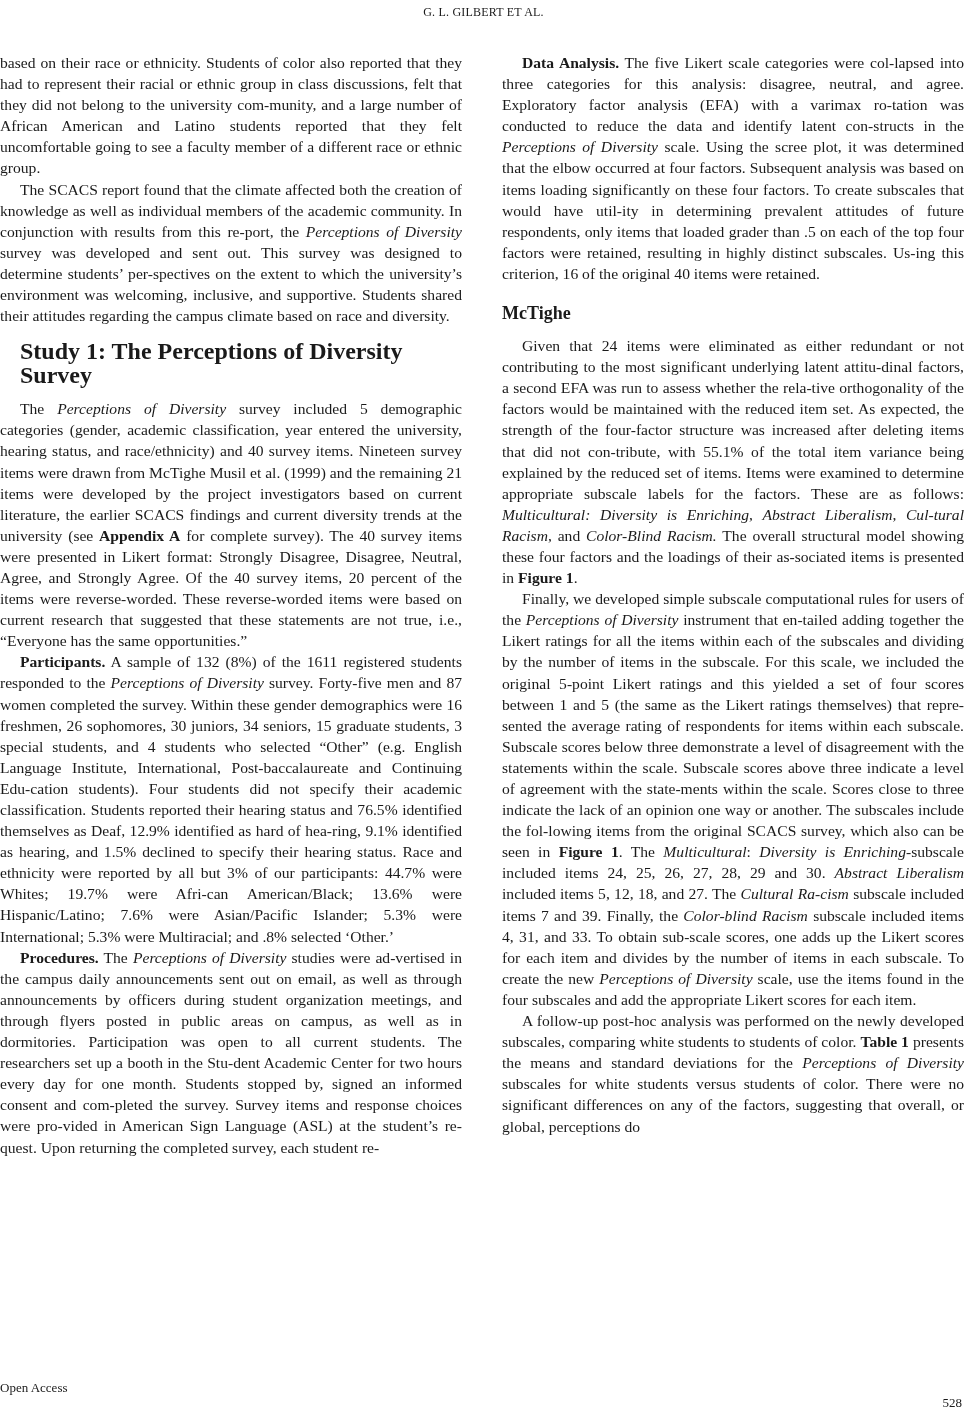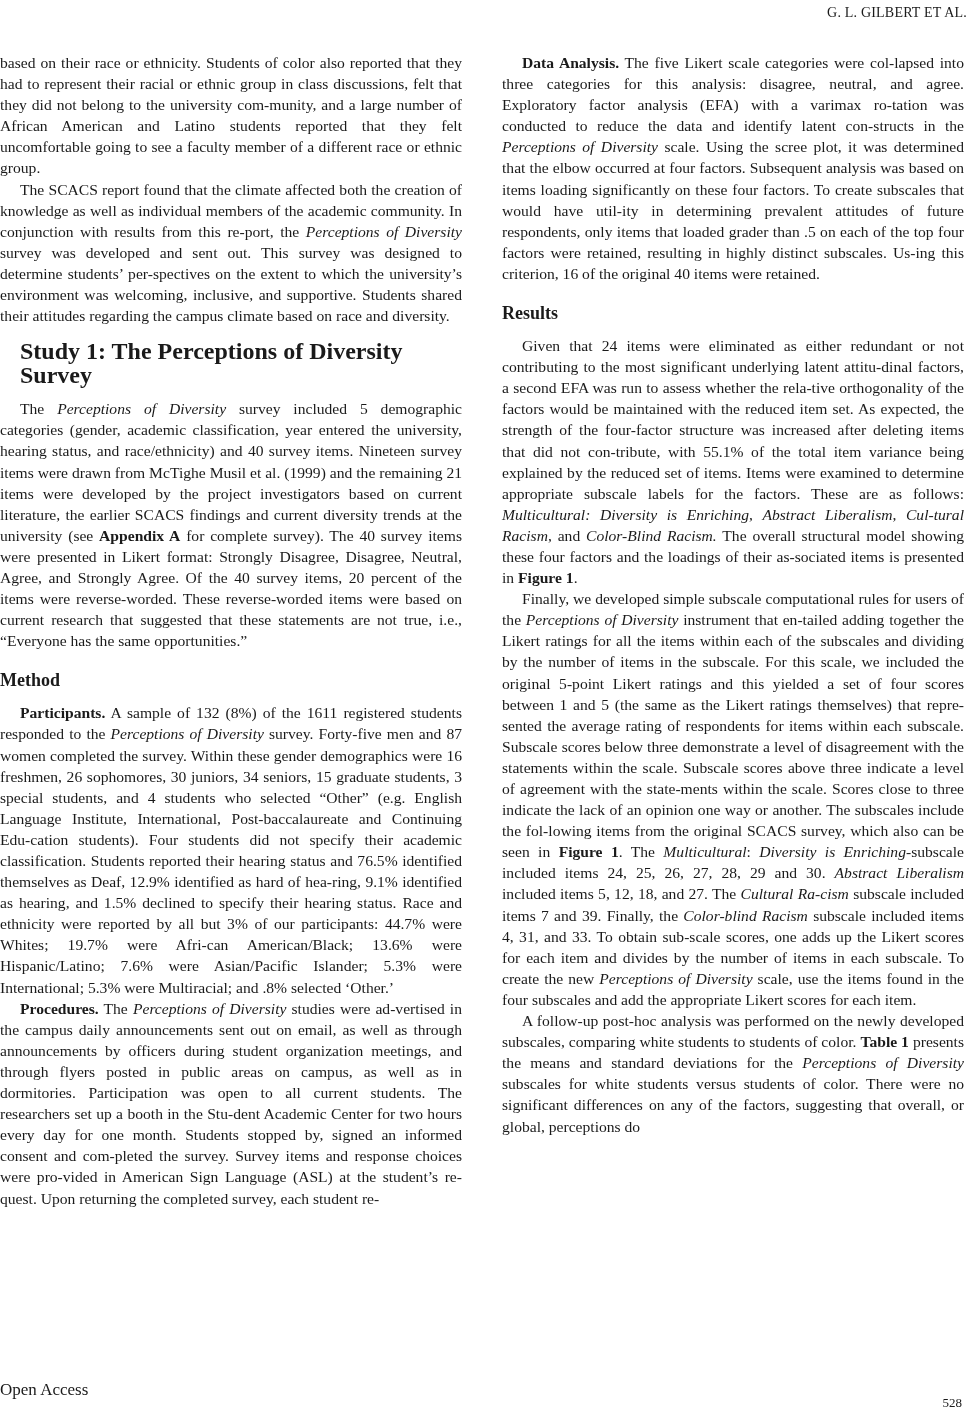--- a/index.html
+++ b/index.html
@@ -3,71 +3,70 @@
 <meta charset="utf-8">
 <style>
   html, body { margin: 0; padding: 0; background: #ffffff; }
   body {
     width: 967px; height: 1414px; position: relative; overflow: hidden;
     font-family: "Liberation Serif", "DejaVu Serif", serif;
     color: #1a1a1a;
   }
   .running-head {
     position: absolute; top: 5px; left: 0; width: 967px;
-    text-align: right; font-size: 14px; letter-spacing: 0.2px;
+    text-align: center; font-size: 12px; letter-spacing: 0.2px;
   }
   .col {
     position: absolute; top: 52px; width: 462px;
     font-size: 15.6px; line-height: 21.1px; text-align: justify;
     hyphens: none;
   }
   .col.left { left: 0px; }
   .col.right { left: 502px; width: 462px; }
   p { margin: 0; text-indent: 20px; }
   p.noindent { text-indent: 0; }
   h2.sec-title {
     font-size: 24px; font-weight: bold; margin: 13px 0 11px 20px;
     text-indent: 0; line-height: 24px; text-align: left;
   }
   h3.sec {
     font-size: 18px; font-weight: bold; margin: 18px 0 11px 0;
     line-height: 22px; text-align: left;
   }
   .footer-left {
-    position: absolute; left: 0; top: 1380px; font-size: 17px;
+    position: absolute; left: 0; top: 1380px; font-size: 13px;
   }
   .footer-right {
     position: absolute; right: 5px; top: 1395px; font-size: 13px;
   }
 </style>
 </head>
 <body>
 
 <div class="running-head">G. L. GILBERT    ET    AL.</div>
 
 <div class="col left">
   <p class="noindent"><span>based on their race or ethnicity. Students of color also reported that they had to represent their racial or ethnic group in class discussions, felt that they did not belong to the university com-munity, and a large number of African American and Latino students reported that they felt uncomfortable going to see a faculty member of a different race or ethnic group.</span></p>
   <p><span>The SCACS report found that the climate affected both the creation of knowledge as well as individual members of the academic community. In conjunction with results from this re-port, the </span><i>Perceptions of Diversity</i><span> survey was developed and sent out. This survey was designed to determine students’ per-spectives on the extent to which the university’s environment was welcoming, inclusive, and supportive. Students shared their attitudes regarding the campus climate based on race and diversity.</span></p>
 
   <h2 class="sec-title">Study 1: The Perceptions of Diversity Survey</h2>
 
   <p><span>The </span><i>Perceptions of Diversity</i><span> survey included 5 demographic categories (gender, academic classification, year entered the university, hearing status, and race/ethnicity) and 40 survey items. Nineteen survey items were drawn from McTighe Musil et al. (1999) and the remaining 21 items were developed by the project investigators based on current literature, the earlier SCACS findings and current diversity trends at the university (see </span><b>Appendix A</b><span> for complete survey). The 40 survey items were presented in Likert format: Strongly Disagree, Disagree, Neutral, Agree, and Strongly Agree. Of the 40 survey items, 20 percent of the items were reverse-worded. These reverse-worded items were based on current research that suggested that these statements are not true, i.e., “Everyone has the same opportunities.”</span></p>
 
-  <h3 class="sec">Method</h3>
 
   <p><b>Participants.</b><span> A sample of 132 (8%) of the 1611 registered students responded to the </span><i>Perceptions of Diversity</i><span> survey. Forty-five men and 87 women completed the survey. Within these gender demographics were 16 freshmen, 26 sophomores, 30 juniors, 34 seniors, 15 graduate students, 3 special students, and 4 students who selected “Other” (e.g. English Language Institute, International, Post-baccalaureate and Continuing Edu-cation students). Four students did not specify their academic classification. Students reported their hearing status and 76.5% identified themselves as Deaf, 12.9% identified as hard of hea-ring, 9.1% identified as hearing, and 1.5% declined to specify their hearing status. Race and ethnicity were reported by all but 3% of our participants: 44.7% were Whites; 19.7% were Afri-can American/Black; 13.6% were Hispanic/Latino; 7.6% were Asian/Pacific Islander; 5.3% were International; 5.3% were Multiracial; and .8% selected ‘Other.’</span></p>
 
   <p><b>Procedures.</b><span> The </span><i>Perceptions of Diversity</i><span> studies were ad-vertised in the campus daily announcements sent out on email, as well as through announcements by officers during student organization meetings, and through flyers posted in public areas on campus, as well as in dormitories. Participation was open to all current students. The researchers set up a booth in the Stu-dent Academic Center for two hours every day for one month. Students stopped by, signed an informed consent and com-pleted the survey. Survey items and response choices were pro-vided in American Sign Language (ASL) at the student’s re-quest. Upon returning the completed survey, each student re-</span></p>
 </div>
 
 <div class="col right">
 
   <p><b>Data Analysis.</b><span> The five Likert scale categories were col-lapsed into three categories for this analysis: disagree, neutral, and agree. Exploratory factor analysis (EFA) with a varimax ro-tation was conducted to reduce the data and identify latent con-structs in the </span><i>Perceptions of Diversity</i><span> scale. Using the scree plot, it was determined that the elbow occurred at four factors. Subsequent analysis was based on items loading significantly on these four factors. To create subscales that would have util-ity in determining prevalent attitudes of future respondents, only items that loaded grader than .5 on each of the top four factors were retained, resulting in highly distinct subscales. Us-ing this criterion, 16 of the original 40 items were retained.</span></p>
 
-  <h3 class="sec">Results</h3>
+  <h3 class="sec">McTighe</h3>
 
   <p><span>Given that 24 items were eliminated as either redundant or not contributing to the most significant underlying latent attitu-dinal factors, a second EFA was run to assess whether the rela-tive orthogonality of the factors would be maintained with the reduced item set. As expected, the strength of the four-factor structure was increased after deleting items that did not con-tribute, with 55.1% of the total item variance being explained by the reduced set of items. Items were examined to determine appropriate subscale labels for the factors. These are as follows: </span><i>Multicultural: Diversity is Enriching</i><span>, </span><i>Abstract Liberalism</i><span>, </span><i>Cul-tural Racism</i><span>, and </span><i>Color-Blind Racism.</i><span> The overall structural model showing these four factors and the loadings of their as-sociated items is presented in </span><b>Figure 1</b><span>.</span></p>
 
   <p><span>Finally, we developed simple subscale computational rules for users of the </span><i>Perceptions of Diversity</i><span> instrument that en-tailed adding together the Likert ratings for all the items within each of the subscales and dividing by the number of items in the subscale. For this scale, we included the original 5-point Likert ratings and this yielded a set of four scores between 1 and 5 (the same as the Likert ratings themselves) that repre-sented the average rating of respondents for items within each subscale. Subscale scores below three demonstrate a level of disagreement with the statements within the scale. Subscale scores above three indicate a level of agreement with the state-ments within the scale. Scores close to three indicate the lack of an opinion one way or another. The subscales include the fol-lowing items from the original SCACS survey, which also can be seen in </span><b>Figure 1</b><span>. The </span><i>Multicultural</i><span>: </span><i>Diversity is Enriching</i><span>-subscale included items 24, 25, 26, 27, 28, 29 and 30. </span><i>Abstract Liberalism</i><span> included items 5, 12, 18, and 27. The </span><i>Cultural Ra-cism</i><span> subscale included items 7 and 39. Finally, the </span><i>Color-blind Racism</i><span> subscale included items 4, 31, and 33. To obtain sub-scale scores, one adds up the Likert scores for each item and divides by the number of items in each subscale. To create the new </span><i>Perceptions of Diversity</i><span> scale, use the items found in the four subscales and add the appropriate Likert scores for each item.</span></p>
 
   <p><span>A follow-up post-hoc analysis was performed on the newly developed subscales, comparing white students to students of color. </span><b>Table 1</b><span> presents the means and standard deviations for the </span><i>Perceptions of Diversity</i><span> subscales for white students versus students of color. There were no significant differences on any of the factors, suggesting that overall, or global, perceptions do</span></p>
 </div>
 
 <div class="footer-left">Open Access</div>
 <div class="footer-right">528</div>

